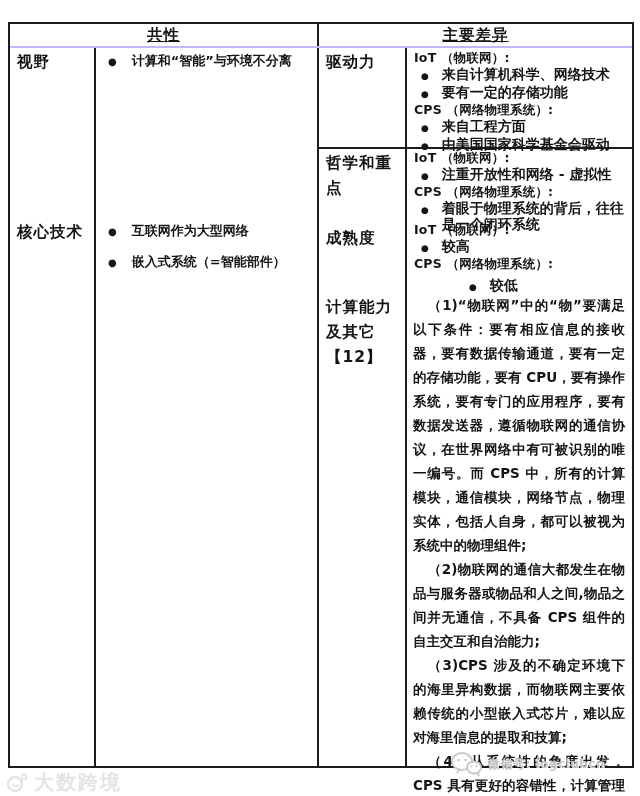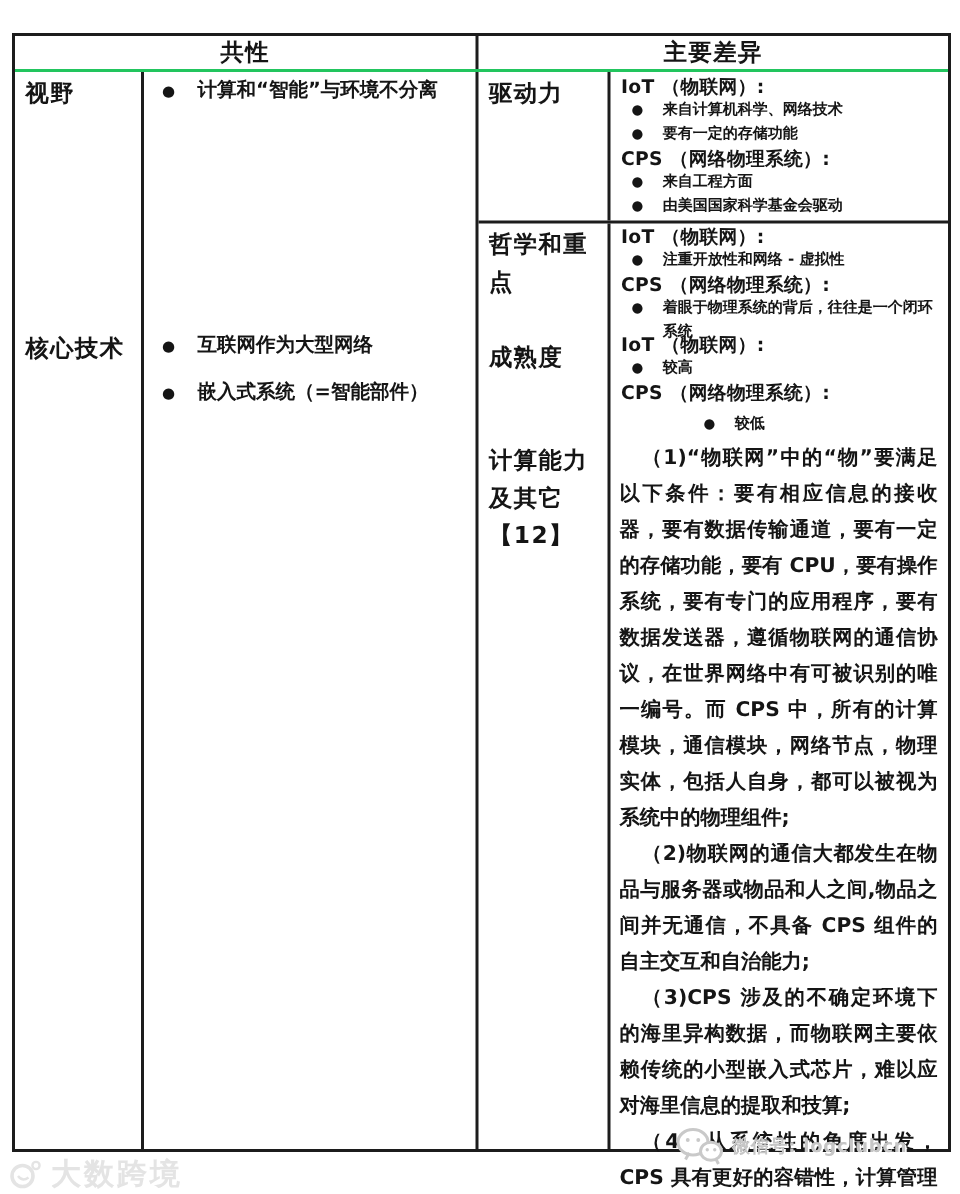--- a/index.html
+++ b/index.html
@@ -6,21 +6,21 @@
   body{
     width:640px;height:796px;position:relative;background:#ffffff;
     font-family:"DejaVu Sans","Liberation Sans",sans-serif;
     font-weight:bold;color:#151515;overflow:hidden;
     -webkit-font-smoothing:antialiased;
   }
   .doc-table{
     position:absolute;left:8px;top:22px;width:626px;height:746px;
     border:2px solid #1c1c1c;box-sizing:border-box;background:#fff;
   }
-  .header-row{display:flex;height:24px;border-bottom:2px solid #22c55e;box-sizing:border-box;}
+  .header-row{display:flex;height:24px;border-bottom:2px solid #c4b5fd;box-sizing:border-box;text-decoration:underline;}
   .hcell{display:flex;align-items:center;justify-content:center;font-size:15.5px;letter-spacing:1px;}
   .hcell.left{width:309px;border-right:2px solid #1c1c1c;box-sizing:border-box;}
   .hcell.right{flex:1;}
   .tbody{position:relative;display:flex;height:718px;}
   .col1{width:86px;border-right:2px solid #1c1c1c;position:relative;box-sizing:border-box;}
   .col2{width:221px;position:relative;box-sizing:border-box;}
   .mid-divider{width:2px;background:#1c1c1c;}
   .rightcols{flex:1;display:flex;flex-direction:column;}
   .rowA{height:101px;border-bottom:2px solid #1c1c1c;box-sizing:border-box;display:flex;}
   .rowB{flex:1;display:flex;position:relative;}
@@ -28,21 +28,21 @@
   .col4{flex:1;position:relative;box-sizing:border-box;}
   .rlabel{position:absolute;left:7px;font-size:15.5px;line-height:25px;letter-spacing:1px;}
   .rlabel .lline{display:block;}
   .bgroup{position:absolute;left:0;right:0;}
   .bullet-item{display:flex;align-items:flex-start;font-size:13px;line-height:17px;margin-bottom:9px;}
   .bullet-item .marker{flex:0 0 auto;margin-left:12px;margin-right:15px;}
   .bullet-item .marker::before{content:"\25CF";font-size:10px;line-height:17px;}
   .bgroup.wide .bullet-item{margin-bottom:13px;}
   .dgroup{padding-top:0;}
   .ghead{font-size:12.5px;line-height:16px;padding-left:7px;letter-spacing:0.2px;}
-  .d-bullet{display:flex;align-items:flex-start;font-size:10px;line-height:16px;}
+  .d-bullet{display:flex;align-items:flex-start;font-size:14px;line-height:16px;}
   .d-bullet .marker{flex:0 0 auto;margin-left:14px;margin-right:13px;}
   .d-bullet .marker::before{content:"\25CF";font-size:9px;line-height:16px;}
   .d-bullet .btext{flex:1;padding-right:4px;}
   .dblock{position:absolute;left:0;right:0;}
   .gap-top{margin-top:5px;padding-left:48px;}
   .paras{position:absolute;left:0;right:0;padding:0 7px 0 6px;font-size:13.5px;line-height:24px;text-align:justify;}
   .paras p{margin:0;text-indent:1.1em;}
   .wm{position:absolute;display:flex;align-items:center;user-select:none;}
   .wm-right{left:449px;top:751px;color:#c6c6c6;font-size:12px;letter-spacing:0.5px;gap:5px;
     text-shadow:1px 1px 0 #ffffff;background:transparent;}

